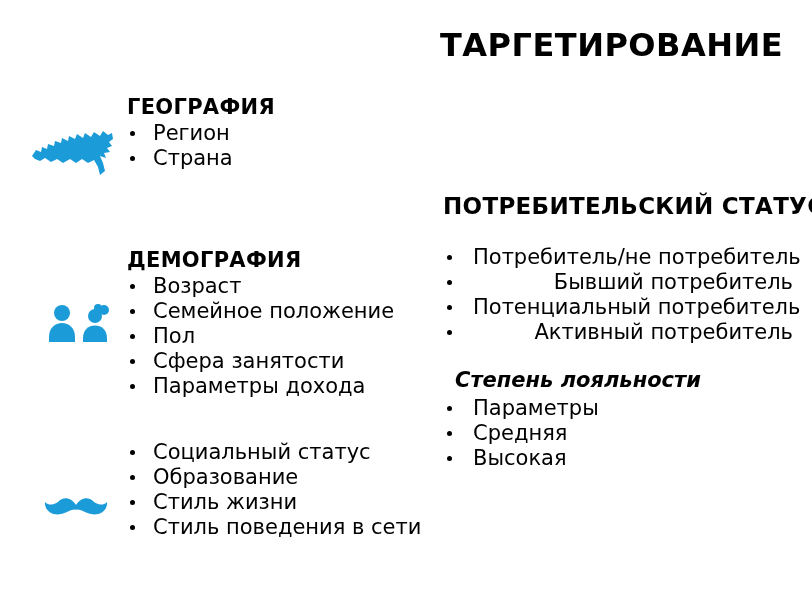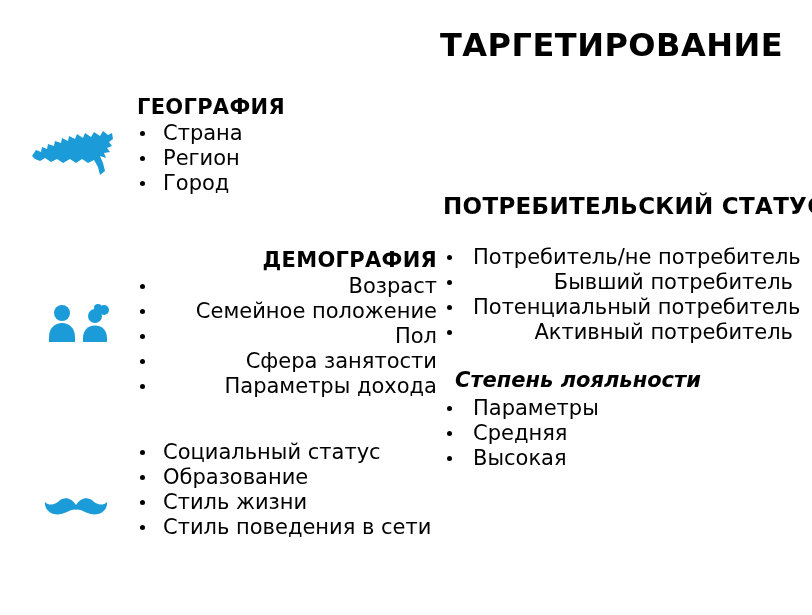--- a/index.html
+++ b/index.html
@@ -23,23 +23,23 @@
     letter-spacing: 0.5px;
     line-height: 36px;
     white-space: nowrap;
   }
   .icon { position: absolute; color: var(--accent); }
   .icon svg { display: block; width: 100%; height: 100%; }
   .icon-map      { left: 30px; top: 129px; width: 84px; height: 48px; }
   .icon-people   { left: 47px; top: 304px; width: 68px; height: 38px; }
   .icon-mustache { left: 42px; top: 496px; width: 68px; height: 30px; }
 
-  .txt { position: absolute; left: 137px; width: 300px; }
+  .txt { position: absolute; left: 127px; width: 300px; }
   .txt-geo  { top: 95px; }
-  .txt-demo { top: 248px; text-align: right; }
+  .txt-demo { top: 248px; }
   .txt-psy  { top: 439px; }
 
   h2 {
     margin: 0;
     font-size: 21px;
     font-weight: bold;
     line-height: 25px;
     letter-spacing: 0.3px;
     white-space: nowrap;
   }
@@ -85,23 +85,22 @@
   <h1 class="title">ТАРГЕТИРОВАНИЕ</h1>
 
   <div class="icon icon-map">
     <svg viewBox="0 0 84 48" xmlns="http://www.w3.org/2000/svg">
       <path fill="currentColor" d="M2 27 L6 21 L11 23 L12 18 L17 20 L18 15 L24 17 L25 12 L31 14 L32 9 L38 12 L39 7 L45 10 L47 5 L53 9 L55 4 L61 8 L64 3 L70 7 L73 2 L78 6 L82 4 L83 10 L79 13 L82 17 L77 19 L80 23 L74 24 L76 29 L70 27 L73 34 L75 42 L70 46 L68 38 L64 31 L58 34 L52 30 L46 34 L40 30 L33 34 L27 30 L21 33 L15 29 L10 32 L5 30 Z"></path>
     </svg>
   </div>
   <div class="txt txt-geo">
     <h2>ГЕОГРАФИЯ</h2>
     <ul>
+      <li>Регион</li>
       <li>Страна</li>
-      <li>Регион</li>
-      <li>Город</li>
     </ul>
   </div>
 
   <div class="icon icon-people">
     <svg viewBox="0 0 68 38" xmlns="http://www.w3.org/2000/svg">
       <g fill="currentColor">
         <circle cx="15" cy="9" r="8"></circle>
         <path d="M2 38 V33 C2 24 8 19 15 19 C22 19 28 24 28 33 V38 Z"></path>
         <circle cx="48" cy="12" r="7"></circle>
         <circle cx="57" cy="6" r="5"></circle>

